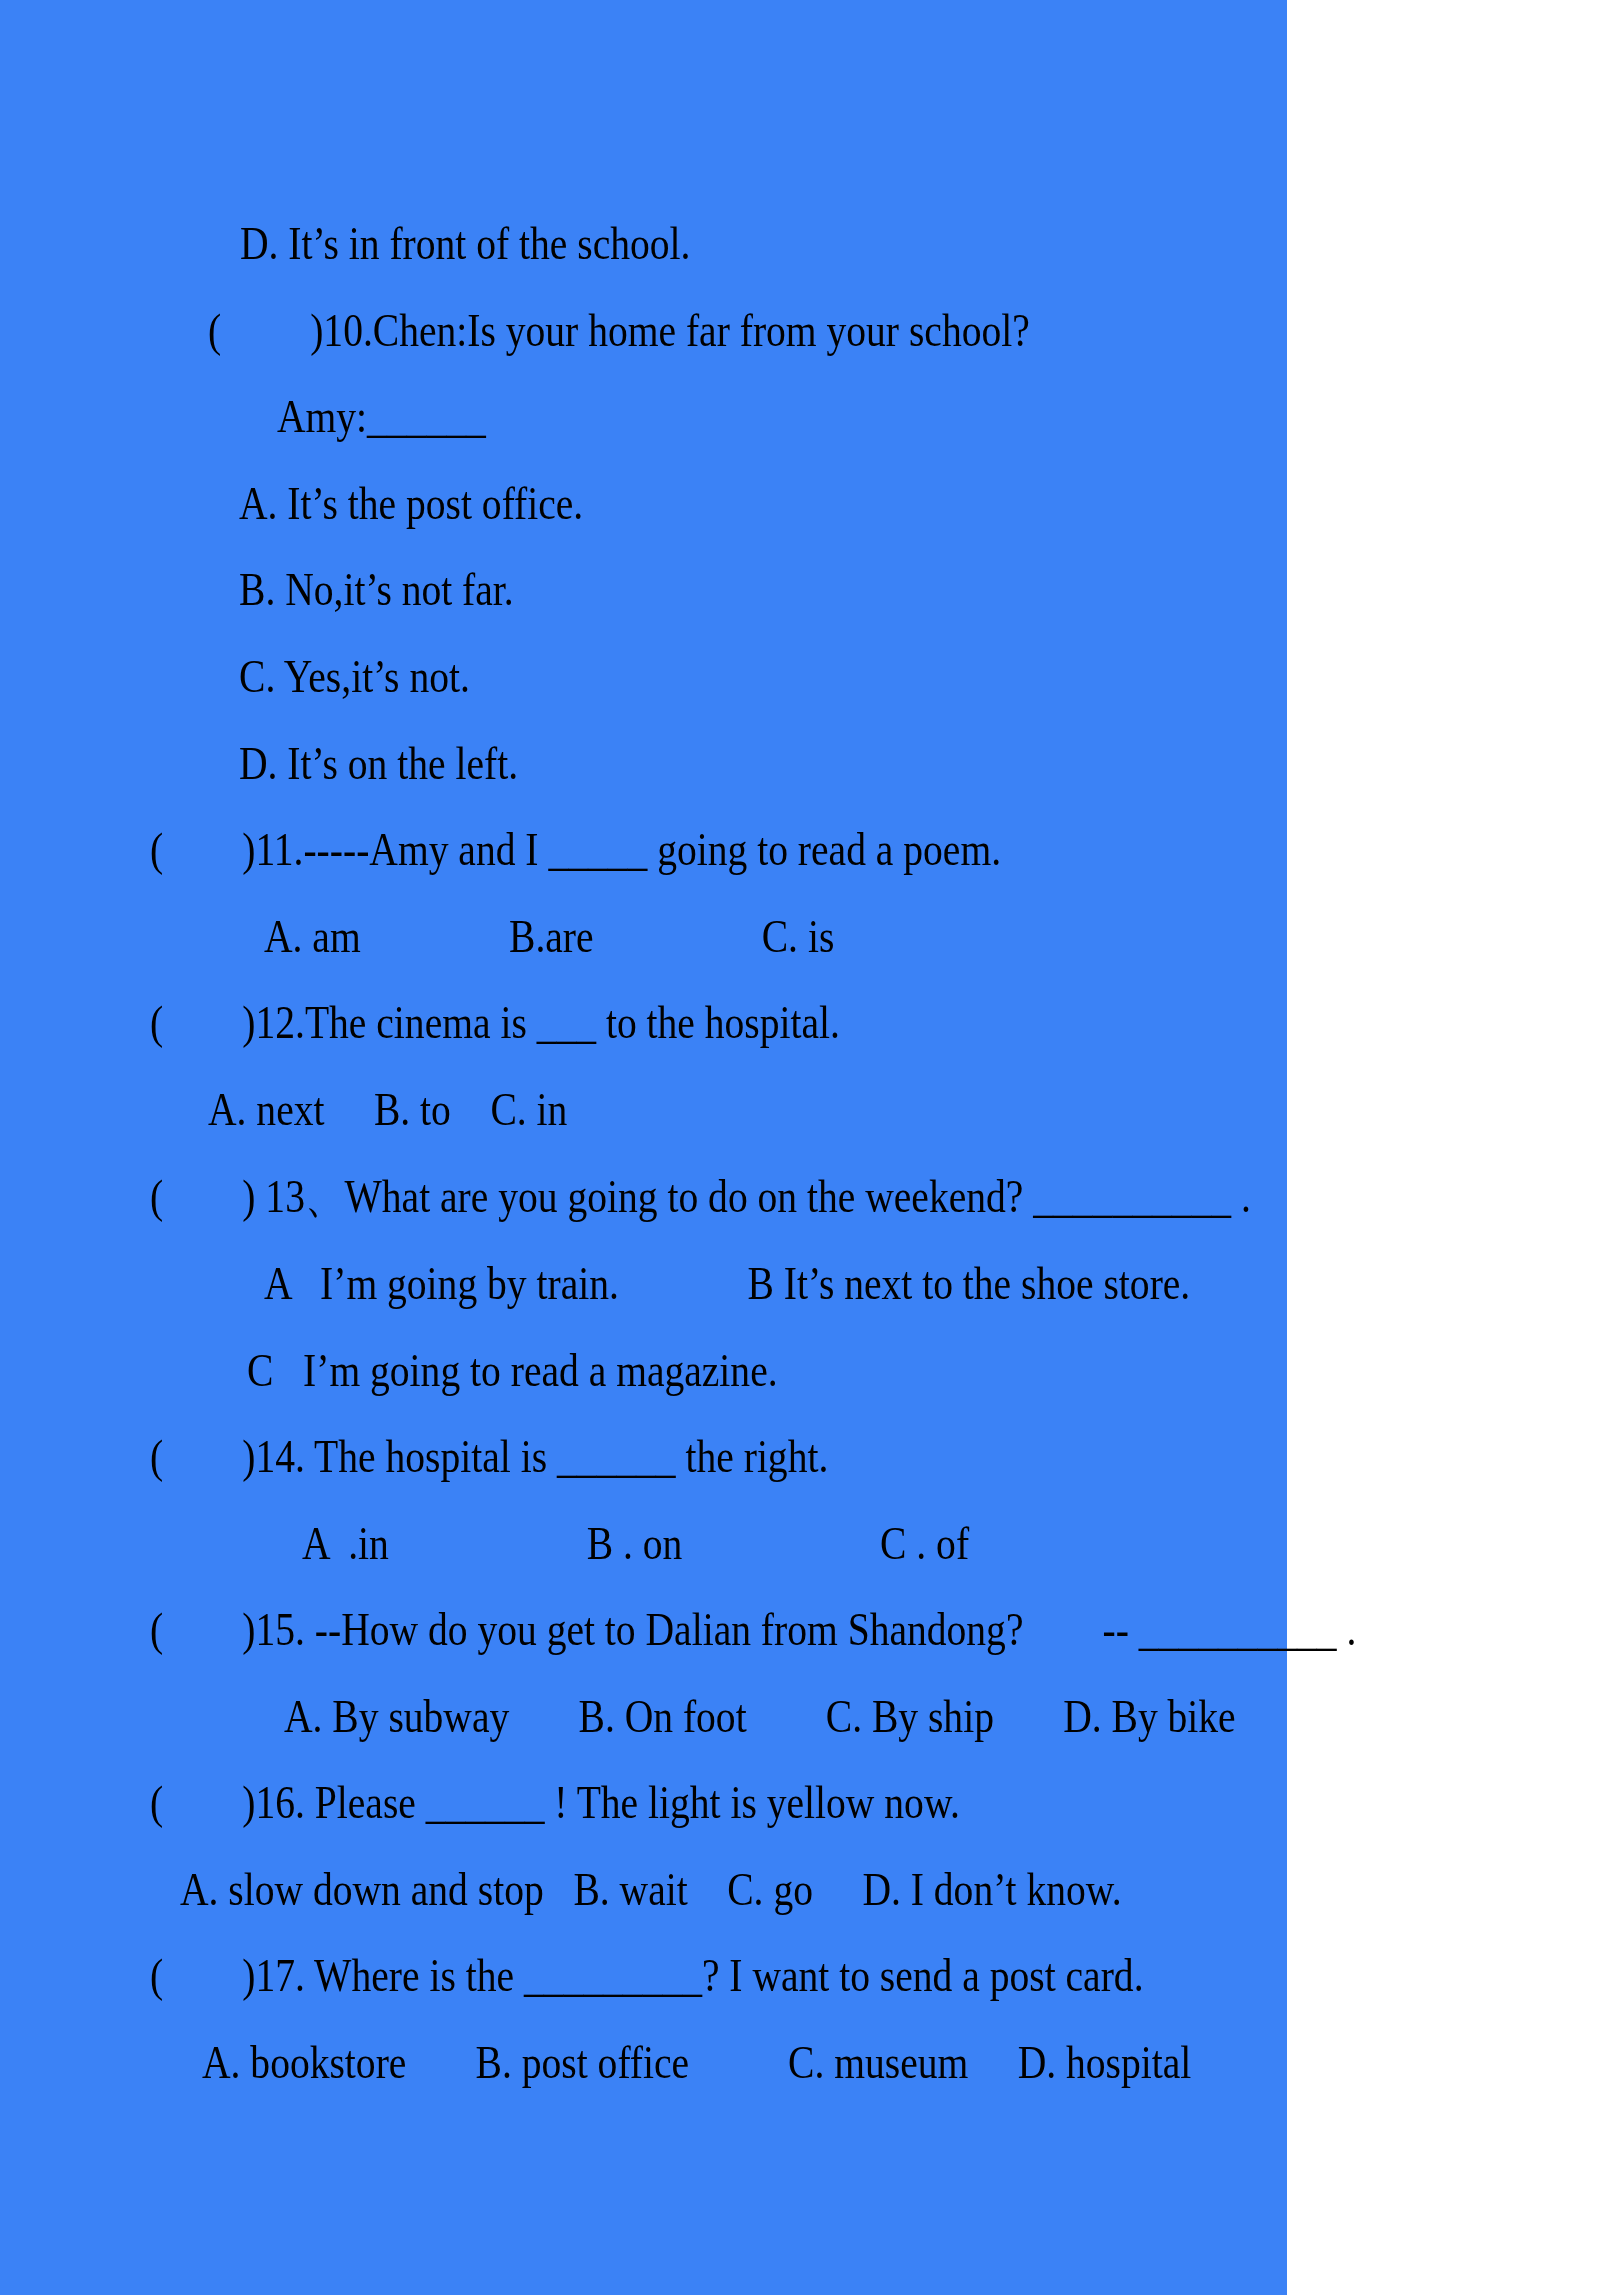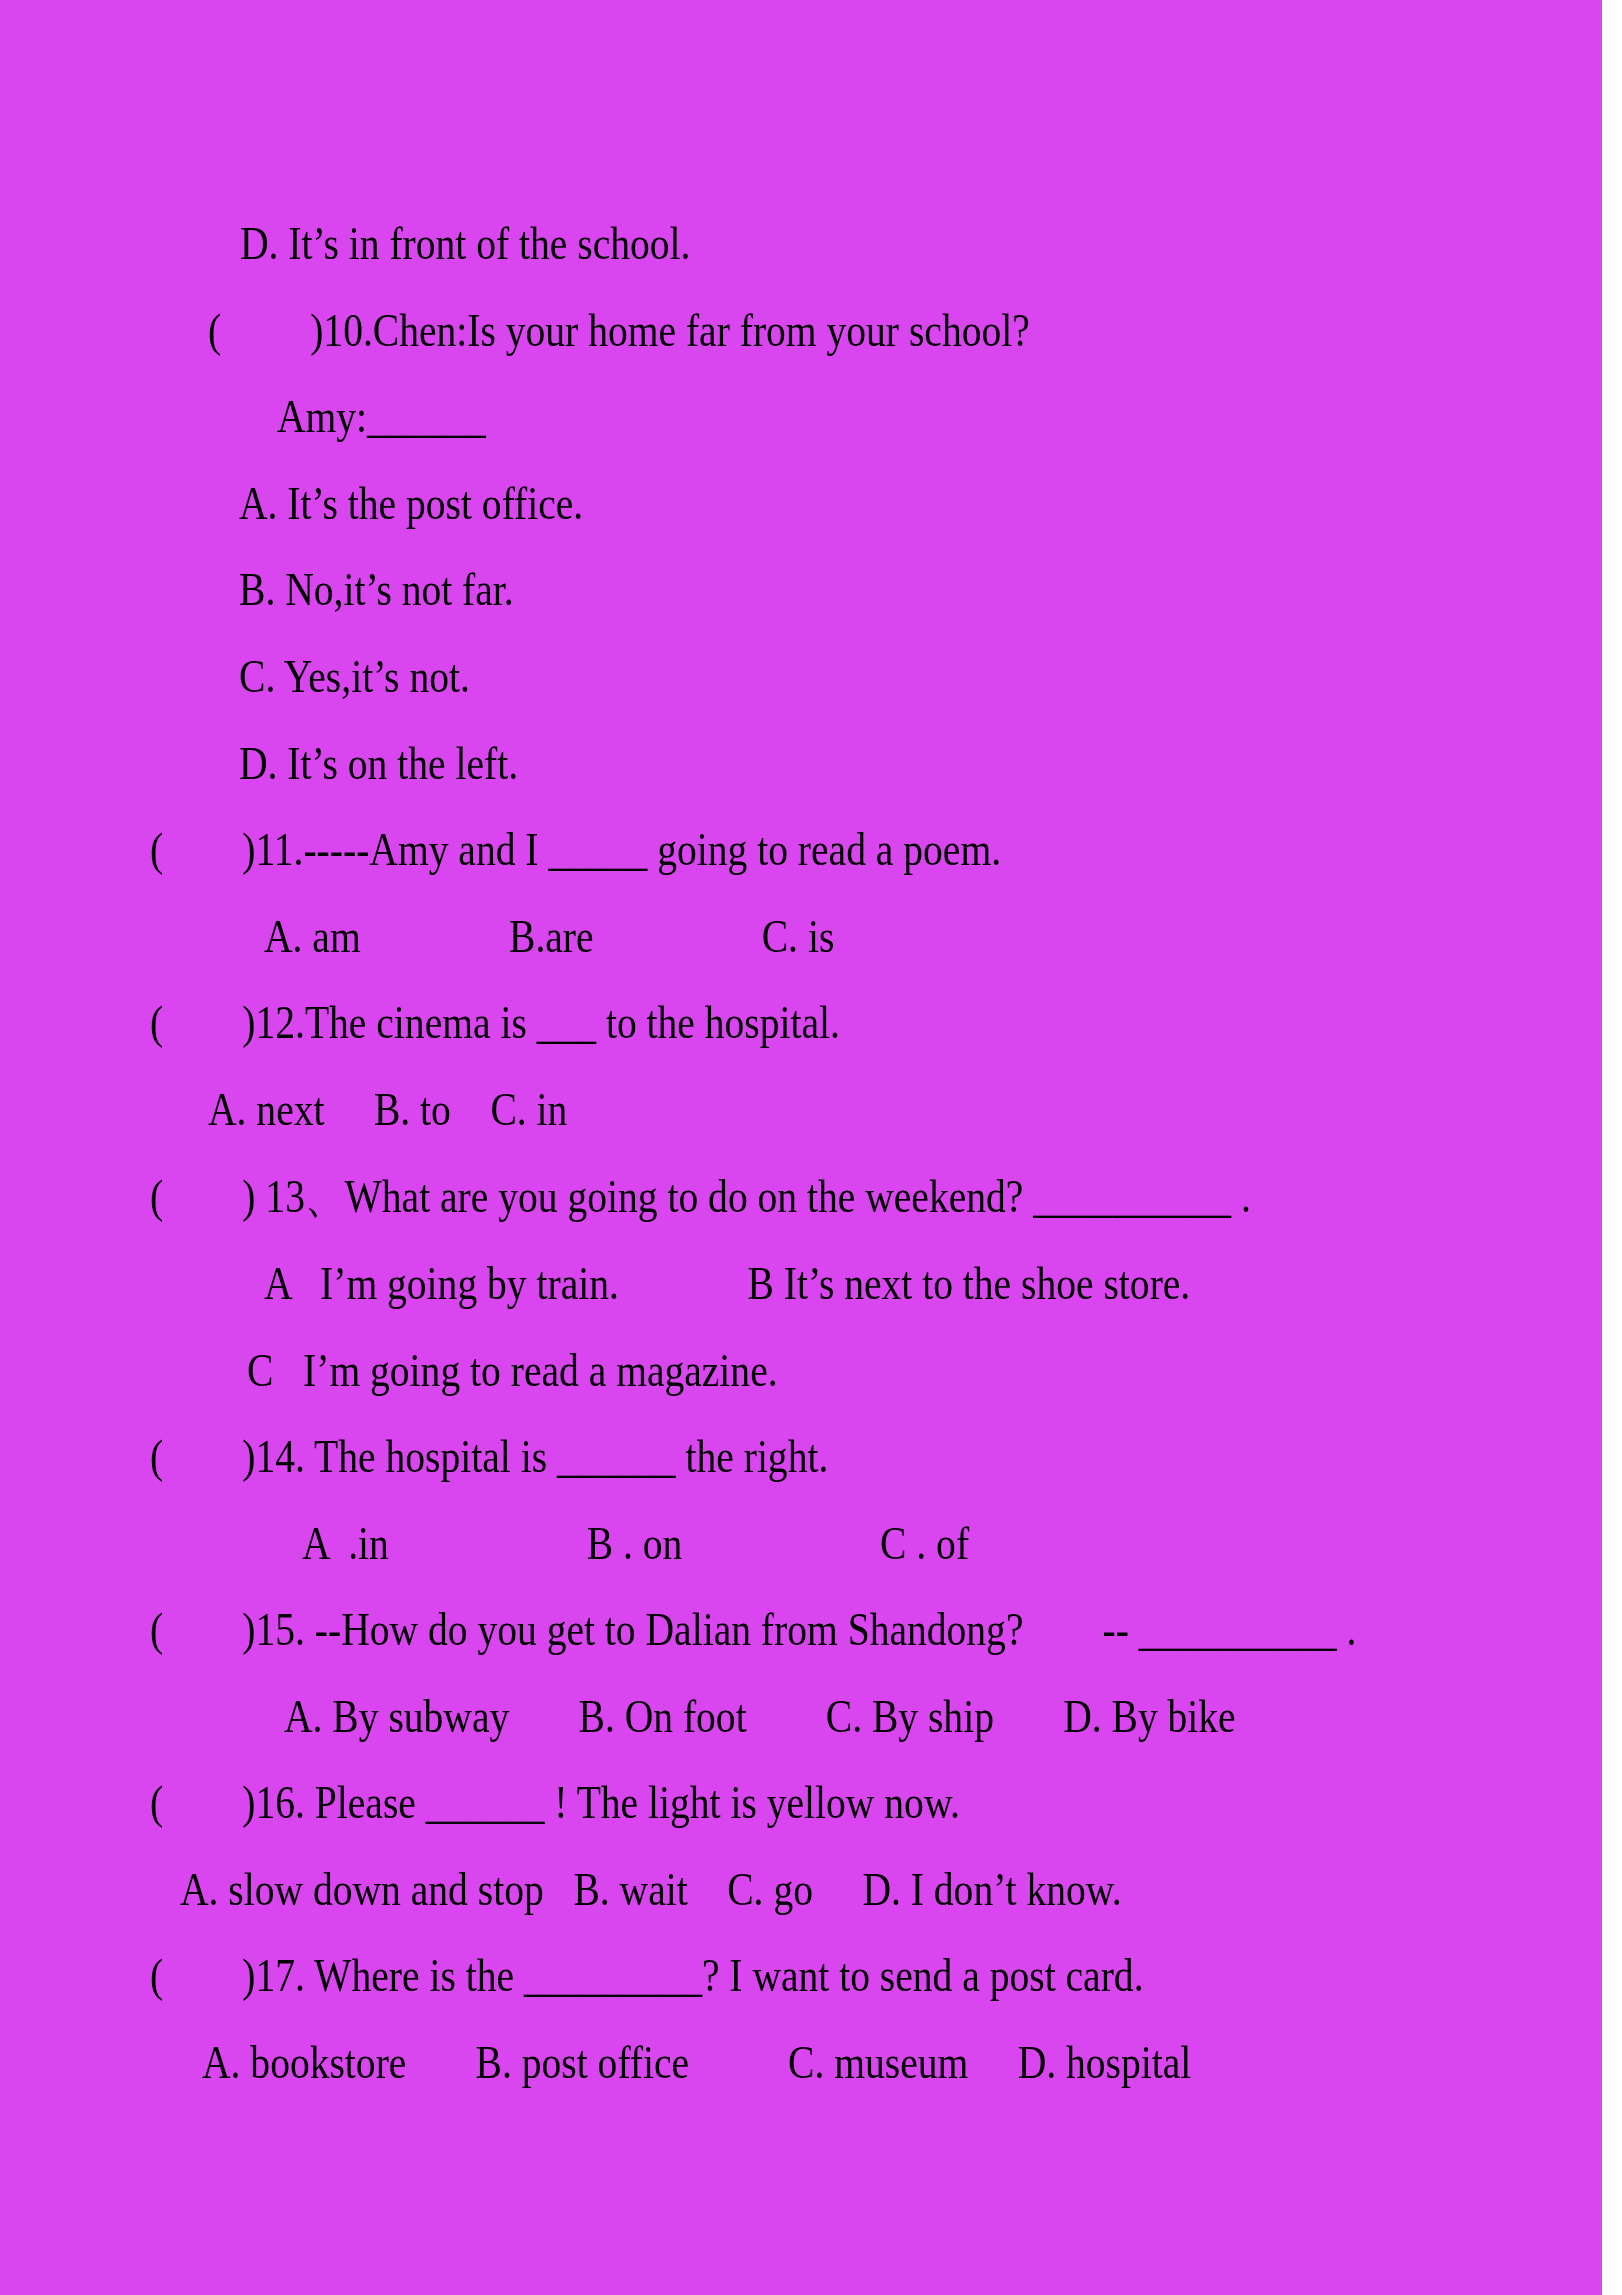--- a/index.html
+++ b/index.html
@@ -6,23 +6,23 @@
   body {
     width: 1623px;
     height: 2295px;
     background: #ffffff;
     position: relative;
     overflow: hidden;
   }
   .page {
     position: absolute;
     left: 0; top: 0;
-    width: 1602px;
+    width: 1287px;
     height: 2295px;
-    background: #d946ef;
+    background: #3b82f6;
   }
   .line {
     position: absolute;
     font-family: "Liberation Serif", "DejaVu Serif", "DejaVu Sans", serif;
     font-size: 46px;
     line-height: 55px;
     font-weight: 400;
     color: #000000;
     white-space: pre;
     transform: scaleX(0.86);

